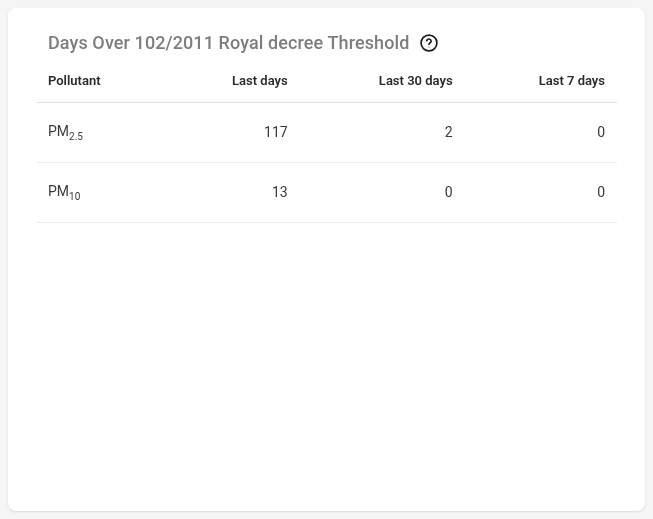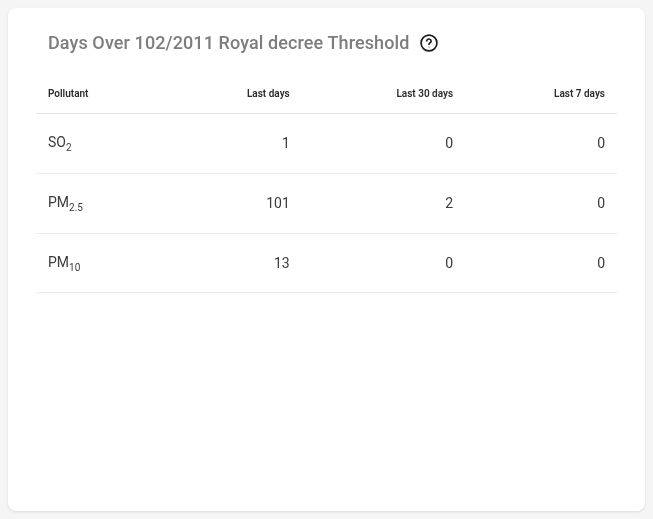--- a/index.html
+++ b/index.html
@@ -18,21 +18,21 @@
       border-radius: 8px;
       box-shadow: 0 1px 3px rgba(0,0,0,0.08), 0 1px 2px rgba(0,0,0,0.04);
       padding: 24px 28px;
       width: 637px;
       height: 503px;
     }
     .header {
       display: flex;
       align-items: center;
       gap: 10px;
-      margin-bottom: 23px;
+      margin-bottom: 8px;
       padding: 0 12px;
     }
     .title {
       font-size: 18px;
       font-weight: 500;
       color: #7d7d7d;
       letter-spacing: 0.1px;
     }
     .help-icon {
       display: inline-flex;
@@ -46,21 +46,21 @@
       fill: none;
       stroke: #1a1a1a;
       stroke-width: 2;
     }
     table {
       width: 100%;
       border-collapse: collapse;
     }
     thead th {
       text-align: right;
-      font-size: 10px;
+      font-size: 13px;
       font-weight: 600;
       color: #2b2b2b;
       padding: 12px 12px 14px 12px;
       border-bottom: 1px solid #e3e3e3;
     }
     thead th:first-child {
       text-align: left;
     }
     tbody td {
       text-align: right;
@@ -97,28 +97,22 @@
     <thead>
       <tr>
         <th>Pollutant</th>
         <th>Last days</th>
         <th>Last 30 days</th>
         <th>Last 7 days</th>
       </tr>
     </thead>
     <tbody>
         <tr>
-          <td class="pollutant"><span>SO</span><sub>2</sub></td>
-          <td>1</td>
-          <td>0</td>
-          <td>0</td>
-        </tr>
-        <tr>
           <td class="pollutant"><span>PM</span><sub>2.5</sub></td>
-          <td>101</td>
+          <td>117</td>
           <td>2</td>
           <td>0</td>
         </tr>
         <tr>
           <td class="pollutant"><span>PM</span><sub>10</sub></td>
           <td>13</td>
           <td>0</td>
           <td>0</td>
         </tr>
       </tbody>

